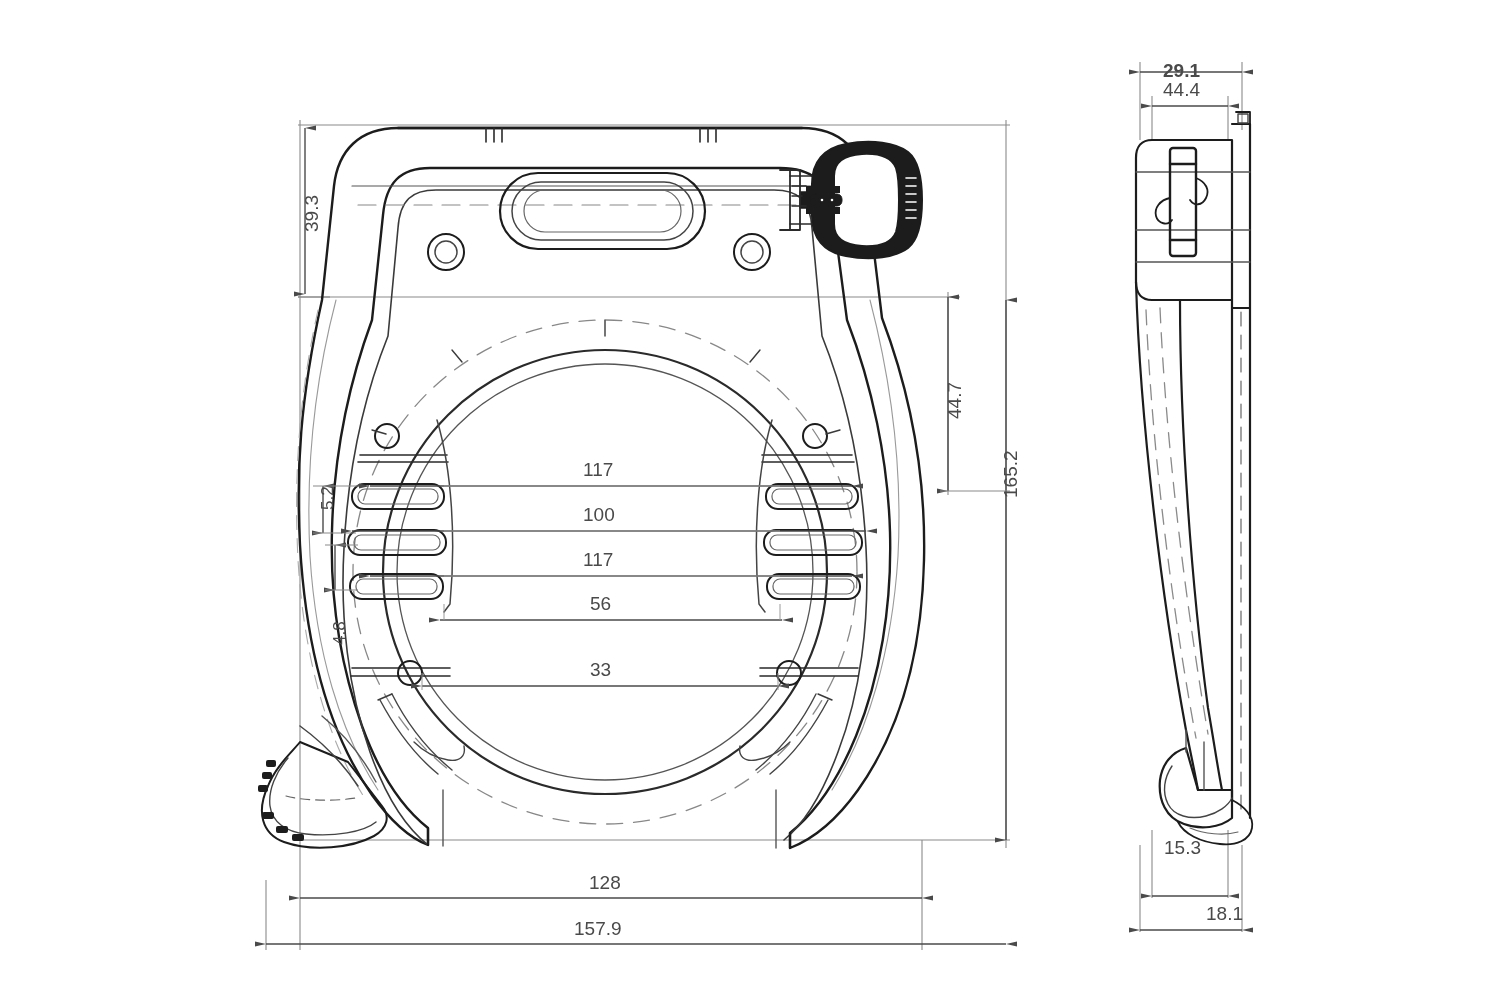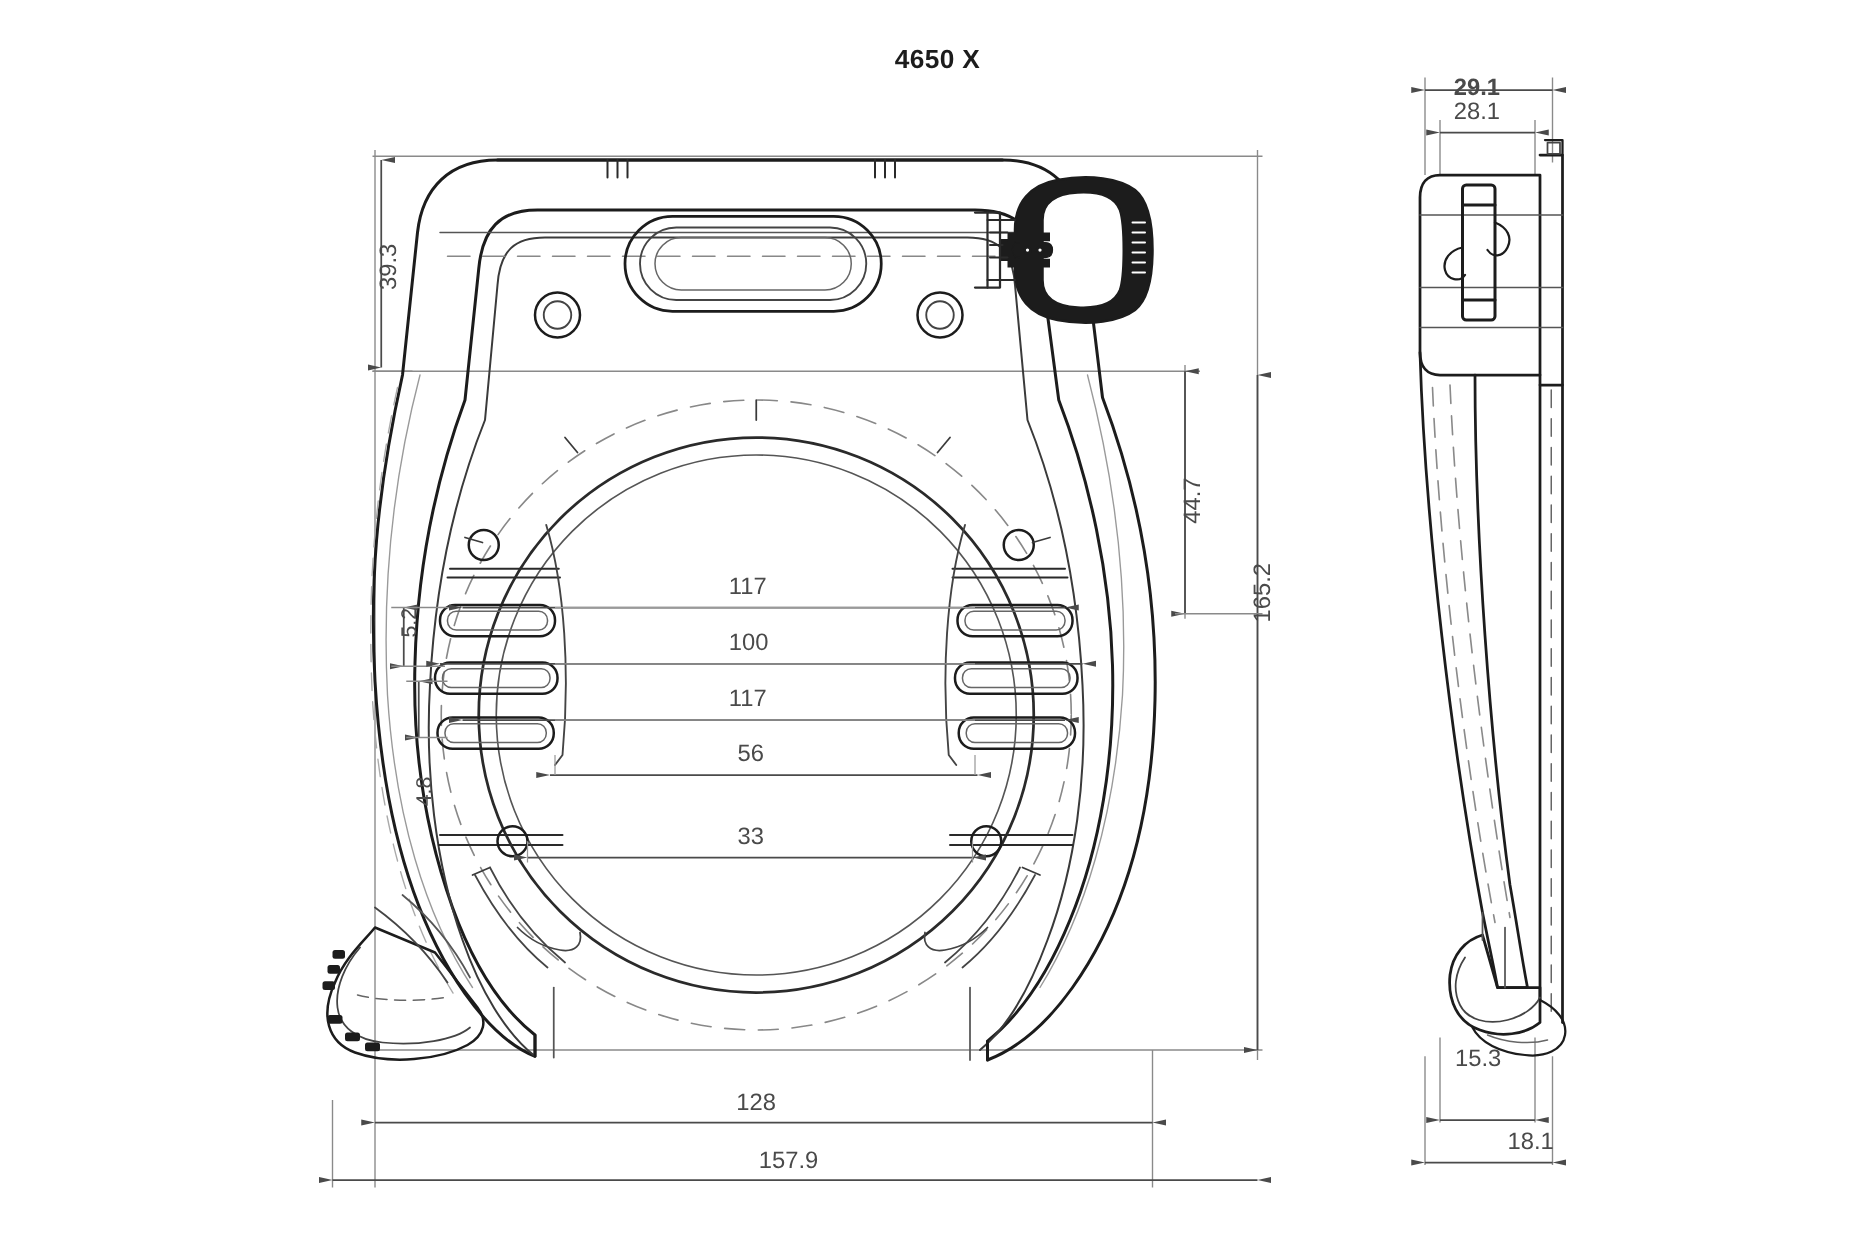--- a/index.html
+++ b/index.html
@@ -49,21 +49,20 @@
   .dim.vert {
     transform: rotate(-90deg);
     transform-origin: left top;
   }
 </style>
 </head>
 <body>
 
 <div id="stage">
 
-  <div class="title-text">4650 X</div>
 
   <svg id="drawing" viewBox="0 0 1500 1000">
     <defs>
       <marker id="arrL" markerWidth="12" markerHeight="8" refX="11" refY="4" orient="auto" markerUnits="userSpaceOnUse">
         <path d="M11,4 L0,1.6 L0,6.4 Z" fill="#4a4a4a"></path>
       </marker>
       <marker id="arrR" markerWidth="12" markerHeight="8" refX="1" refY="4" orient="auto" markerUnits="userSpaceOnUse">
         <path d="M1,4 L12,1.6 L12,6.4 Z" fill="#4a4a4a"></path>
       </marker>
       <marker id="arrU" markerWidth="8" markerHeight="12" refX="4" refY="11" orient="auto" markerUnits="userSpaceOnUse">
@@ -444,23 +443,23 @@
   <span class="dim" style="left:590px; top:593px;">56</span>
 
   <span class="dim" style="left:590px; top:659px;">33</span>
 
   <span class="dim vert" style="left:944px; top:419px;">44.7</span>
 
   <span class="dim vert" style="left:1000px; top:498px;">165.2</span>
 
   <span class="dim" style="left:589px; top:872px;">128</span>
 
-  <span class="dim" style="left:574px; top:918px;margin-left:33px;">157.9</span>
+  <span class="dim" style="left:574px; top:918px;">157.9</span>
 
   <span class="dim" style="left:1163px; top:60px;font-weight:bold;">29.1</span>
 
-  <span class="dim" style="left:1163px; top:79px;">28.1</span>
+  <span class="dim" style="left:1163px; top:79px;">44.4</span>
 
   <span class="dim" style="left:1164px; top:837px;">15.3</span>
 
   <span class="dim" style="left:1166px; top:903px;margin-left:40px;">18.1</span>
 
 </div>
 
 </body></html>

